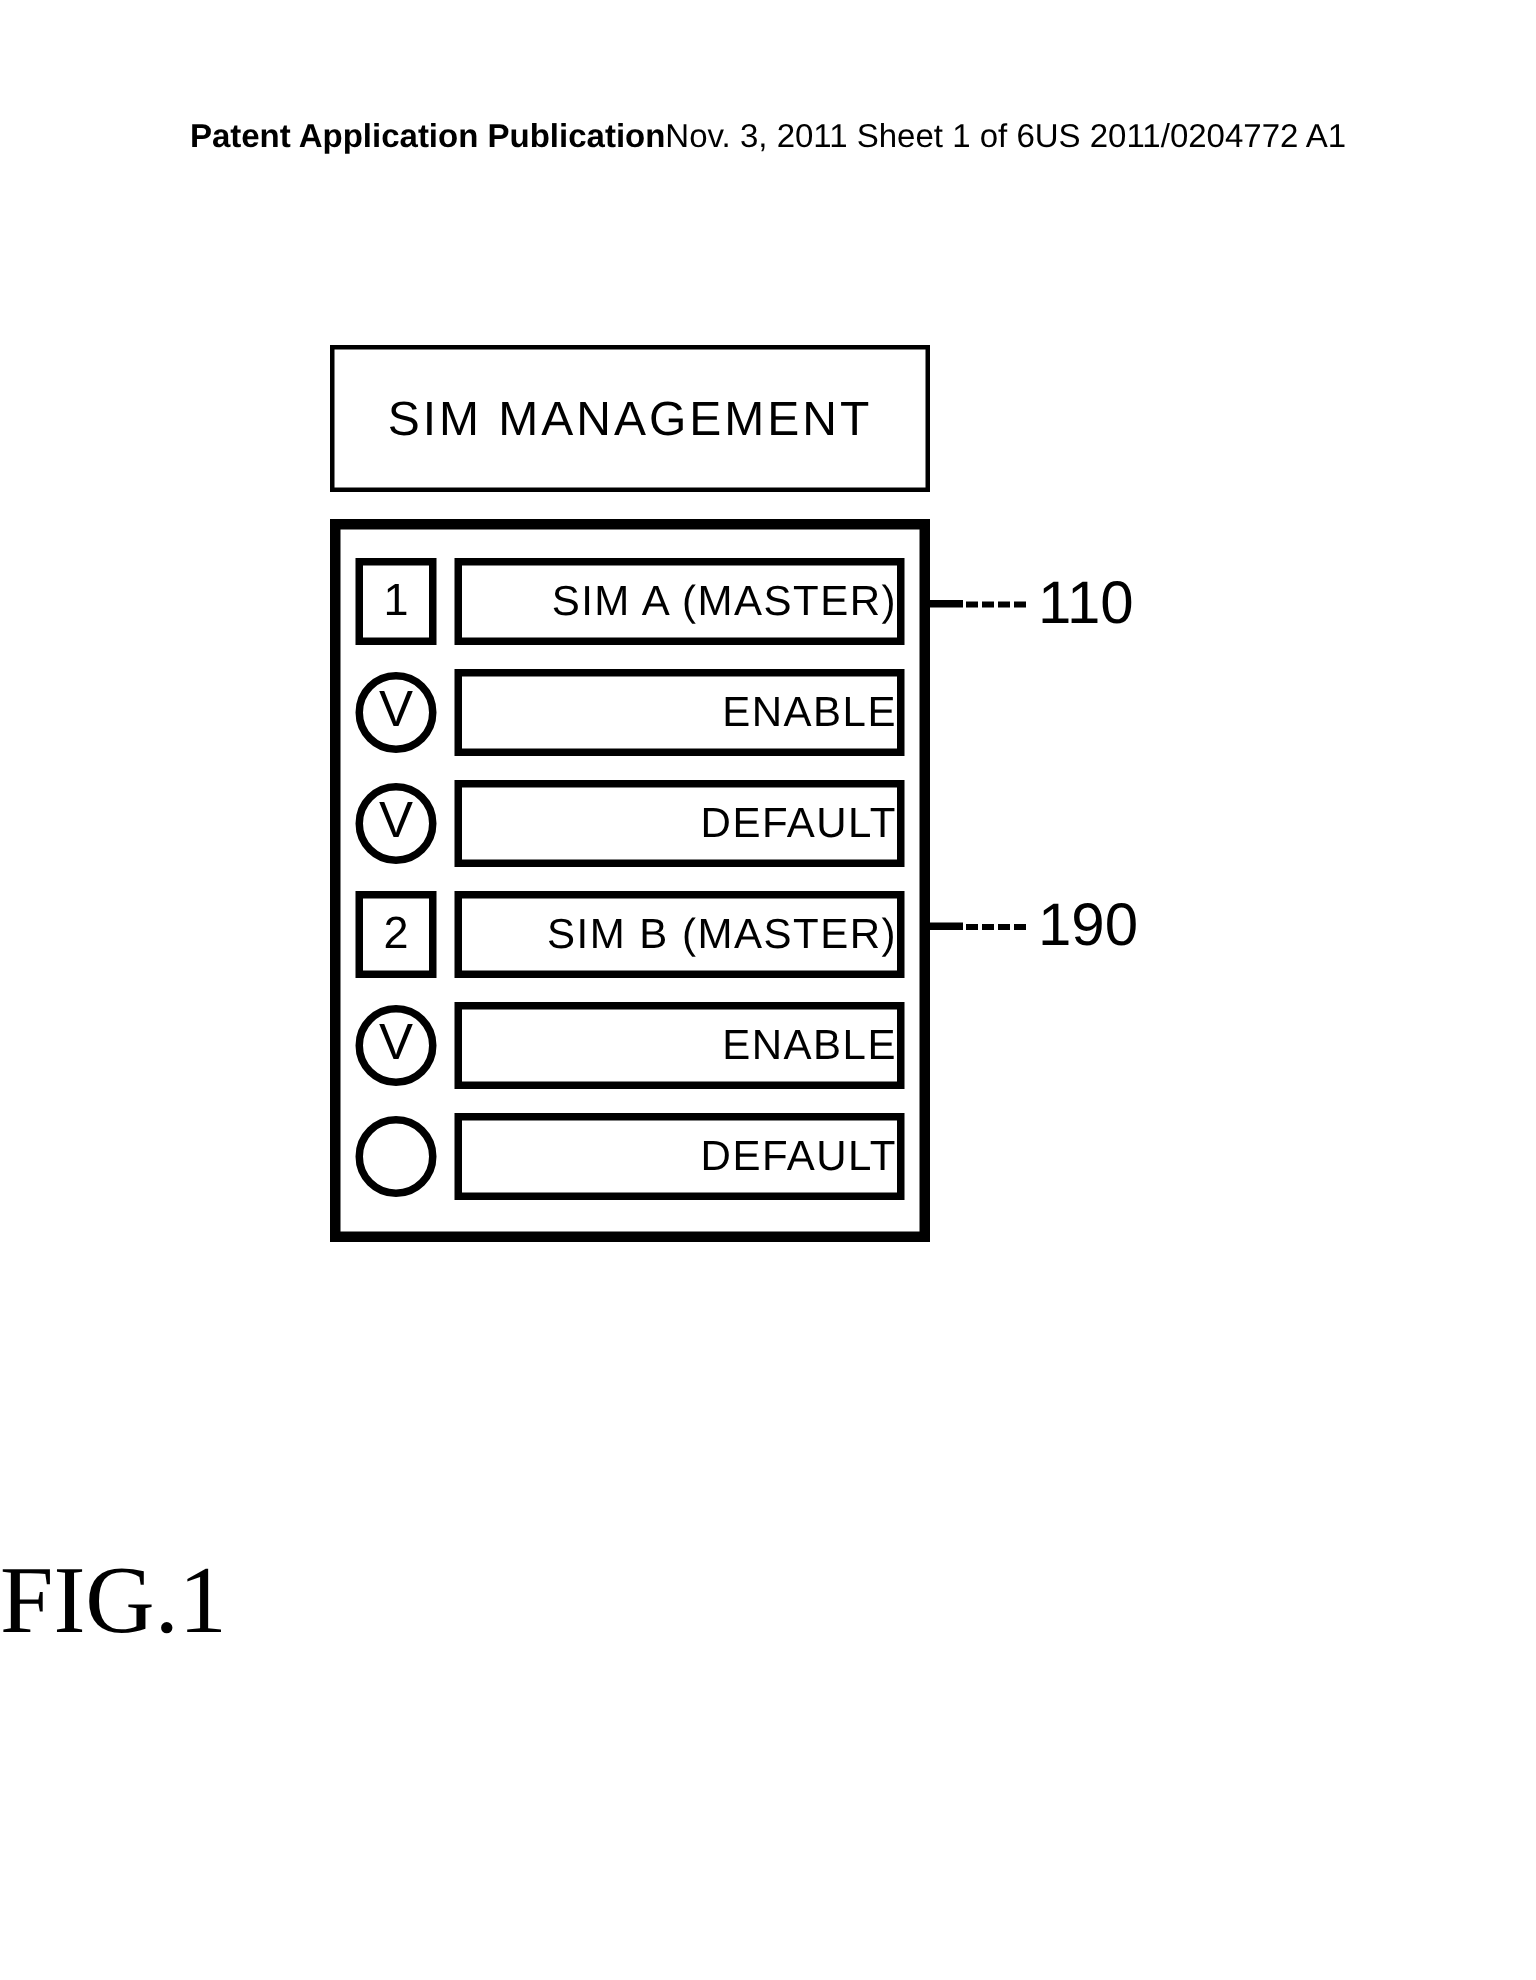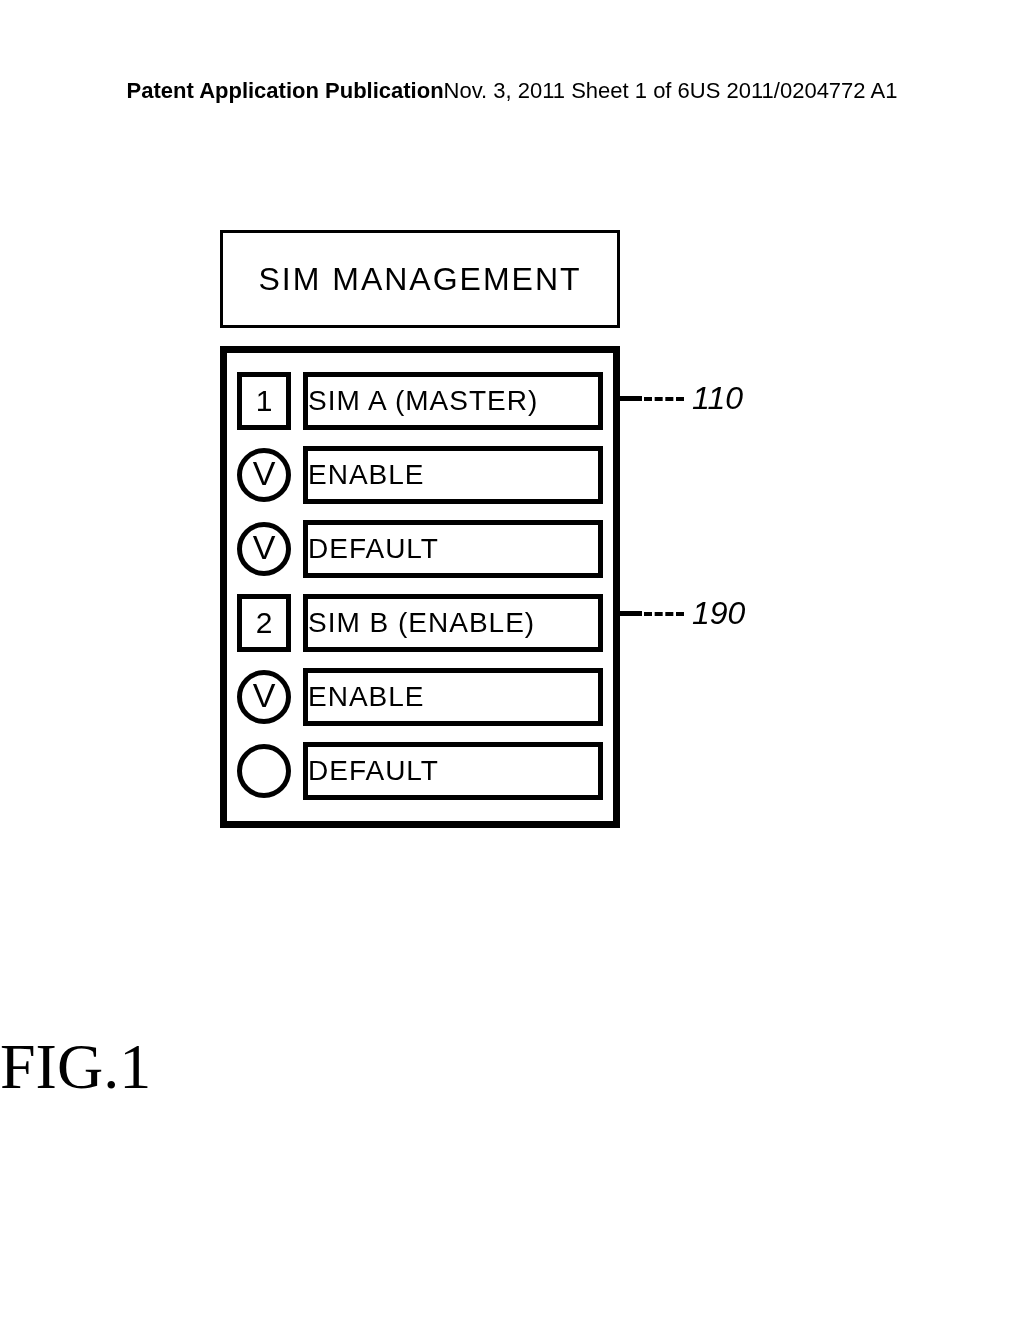--- a/index.html
+++ b/index.html
@@ -85,34 +85,33 @@
     font-size: 34px;
     line-height: 1;
     transform: translateY(-2px);
   }
   .label-box {
     flex: 1;
     height: 58px;
     border: 5px solid #000;
     display: flex;
     align-items: center;
-    justify-content: flex-start;
+    justify-content: flex-end;
     font-size: 28px;
     letter-spacing: 1px;
     font-family: "Arial Narrow", Arial, sans-serif;
     font-stretch: condensed;
   }
 
   .callout {
     position: absolute;
     display: flex;
     align-items: center;
-    font-size: 32px;
-    font-family: "Arial Narrow", Arial, sans-serif;
-    font-style: italic;
+    font-size: 40px;
+    font-family: "Arial Narrow", Arial, sans-serif;
   }
   .callout .lead {
     width: 24px;
     height: 5px;
     background: #000;
     margin-right: 2px;
   }
   .callout .dash {
     width: 40px;
     height: 0;
@@ -173,21 +172,21 @@
       <div class="label-box">
         <span>DEFAULT</span>
       </div>
     </div>
 
     <div class="row">
       <div class="num-box">
         <span>2</span>
       </div>
       <div class="label-box">
-        <span>SIM B (ENABLE)</span>
+        <span>SIM B (MASTER)</span>
       </div>
     </div>
 
     <div class="row">
       <div class="circle">
         <span class="check">V</span>
       </div>
       <div class="label-box">
         <span>ENABLE</span>
       </div>

